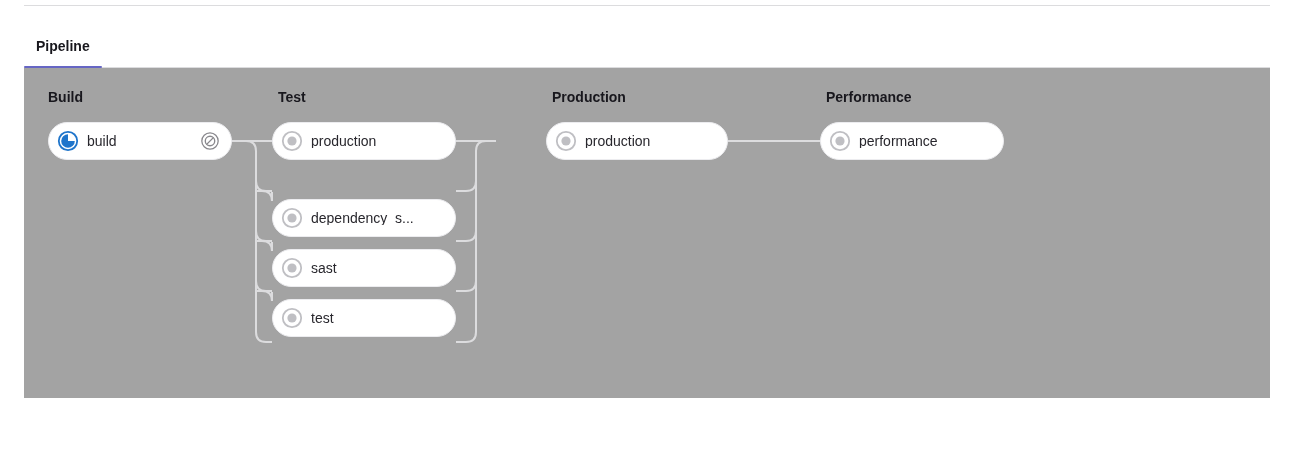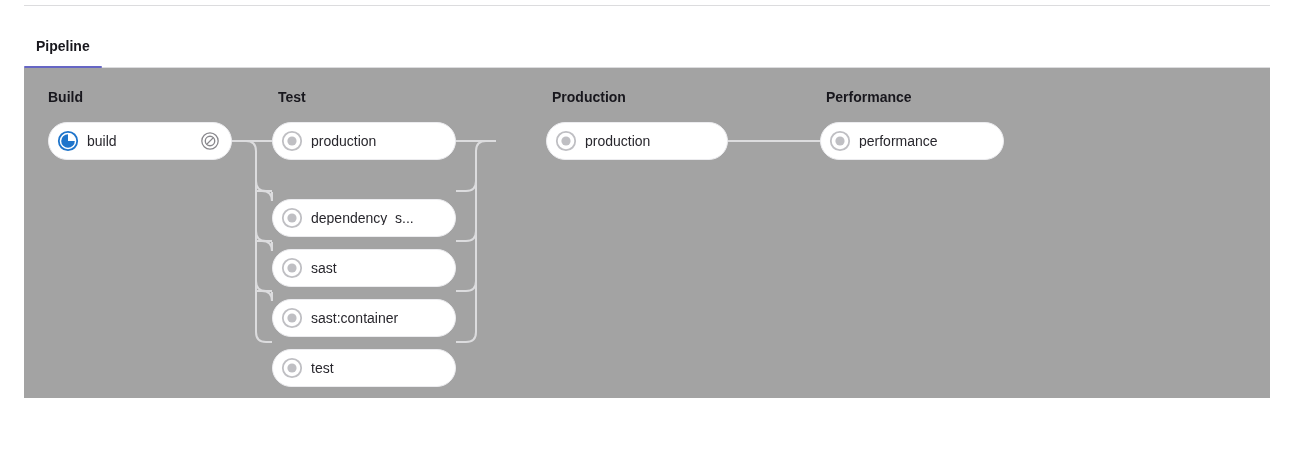--- a/index.html
+++ b/index.html
@@ -184,29 +184,20 @@
   </svg>
 <span class="job-name">sast</span>
               </div>
             </div>
             <div class="job" style="width: 184px;">
               <div class="job-main">
   <svg class="status-icon" viewBox="0 0 22 22">
     <circle cx="11" cy="11" r="9.2" fill="none" stroke="#bfbfc3" stroke-width="1.8"></circle>
     <circle cx="11" cy="11" r="4.6" fill="#bfbfc3"></circle>
   </svg>
-<span class="job-name">sast:container</span>
-              </div>
-            </div>
-            <div class="job" style="width: 184px;">
-              <div class="job-main">
-  <svg class="status-icon" viewBox="0 0 22 22">
-    <circle cx="11" cy="11" r="9.2" fill="none" stroke="#bfbfc3" stroke-width="1.8"></circle>
-    <circle cx="11" cy="11" r="4.6" fill="#bfbfc3"></circle>
-  </svg>
 <span class="job-name">test</span>
               </div>
             </div>
           </div>
         </div>
         <div class="stage" style="left: 522px;">
           <div class="stage-title" style="position: absolute; left: 6px; top: 22px;">Production</div>
           <div class="stage-jobs" style="top: 54px; width: 182px;">
             <div class="job" style="width: 182px;">
               <div class="job-main">

